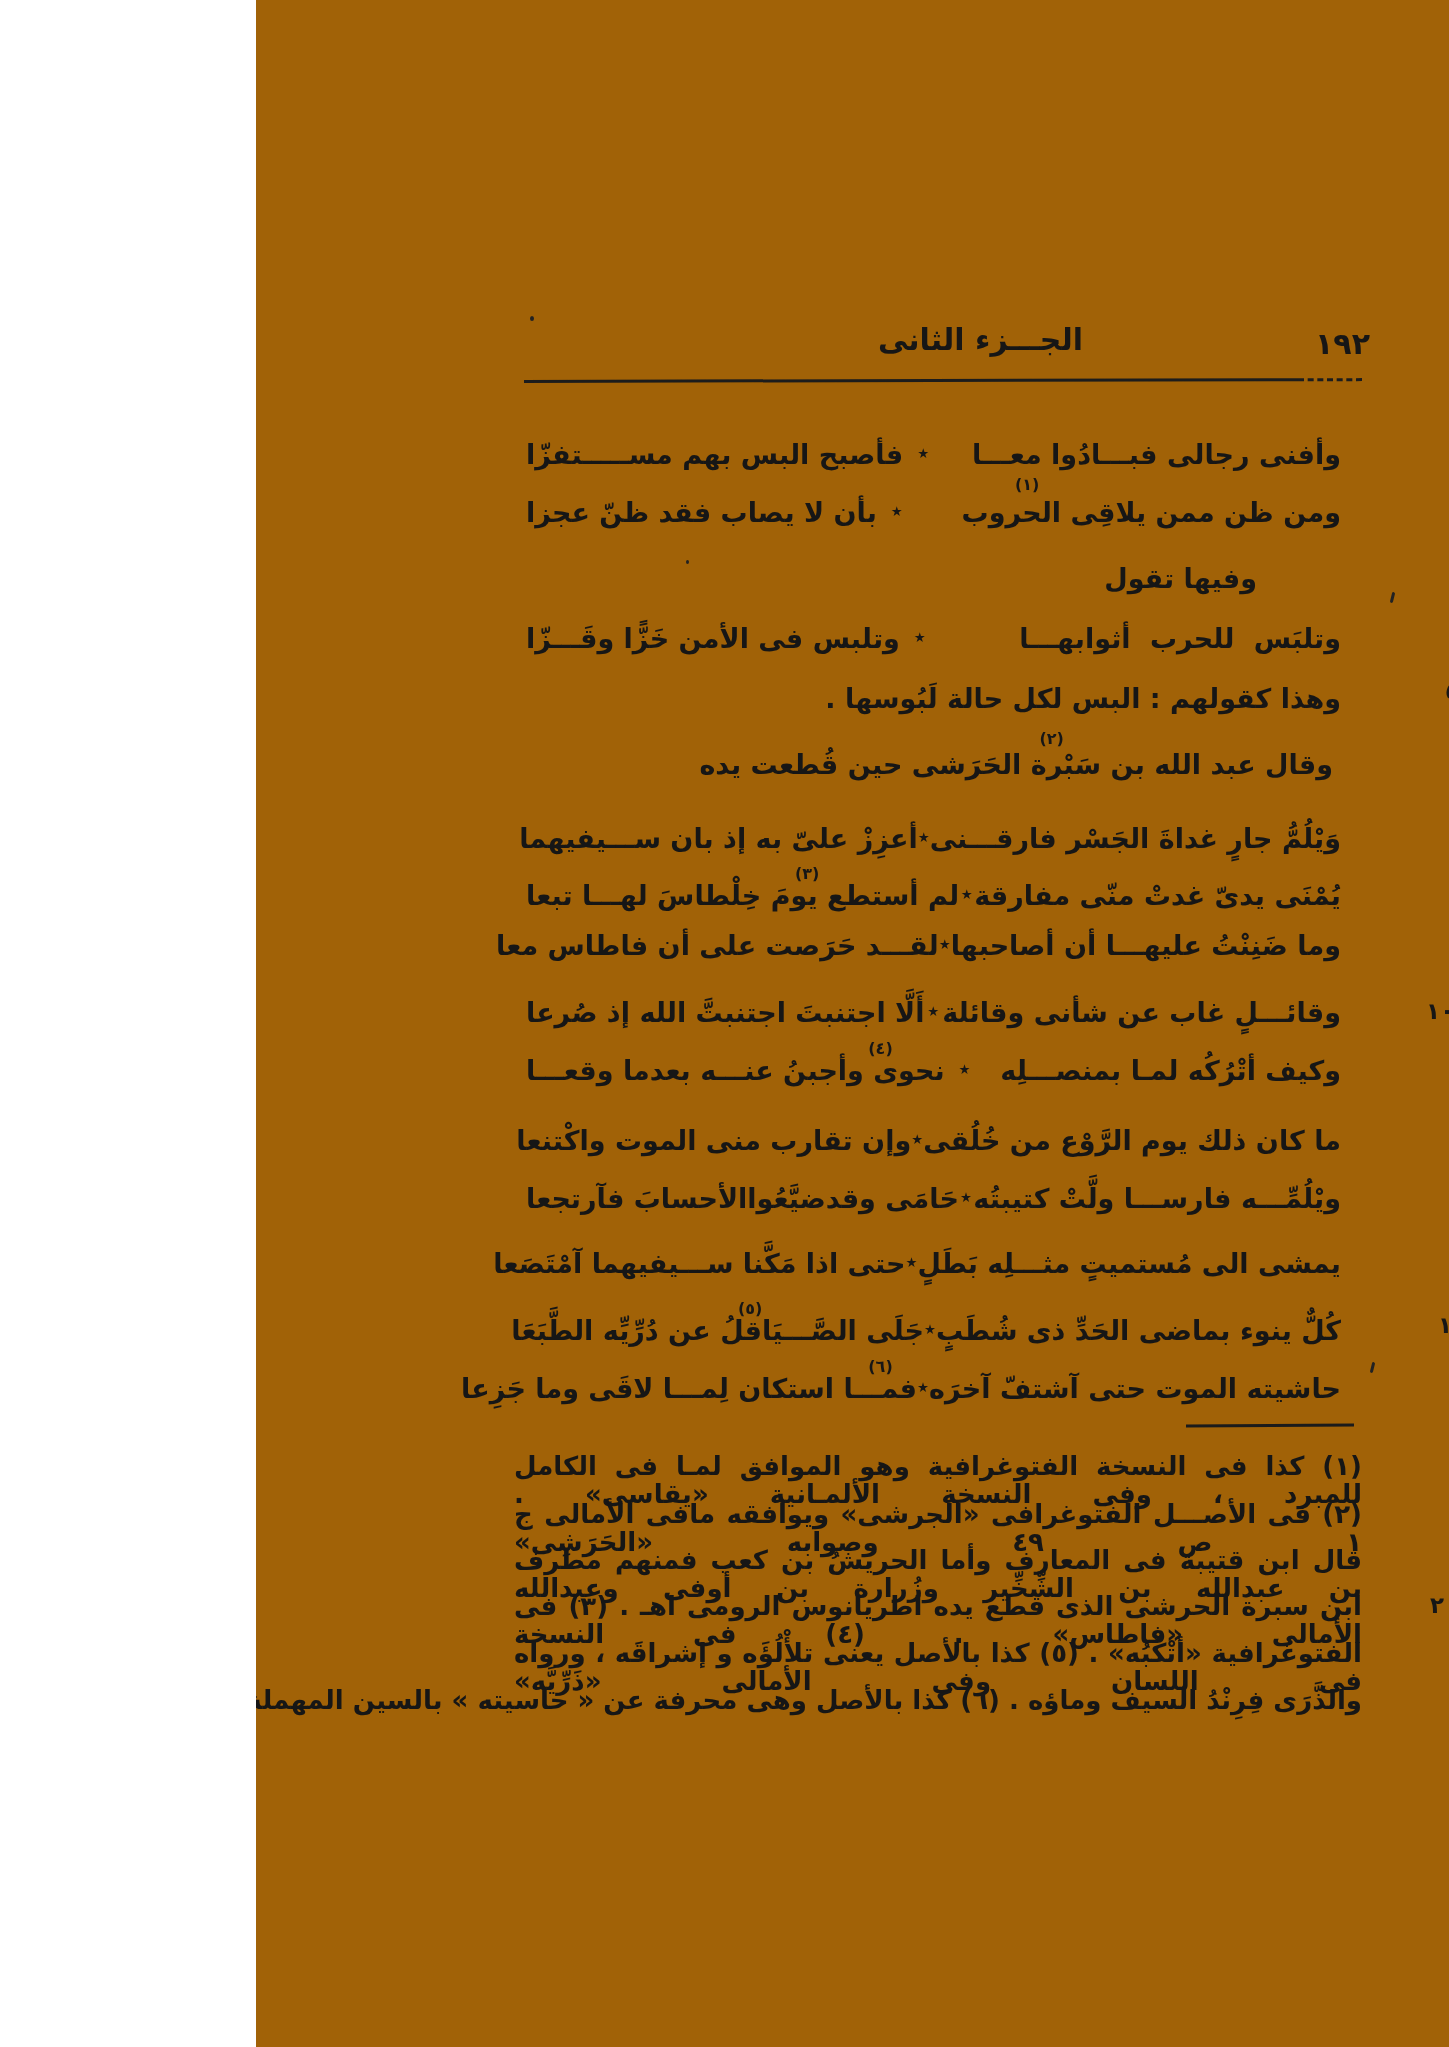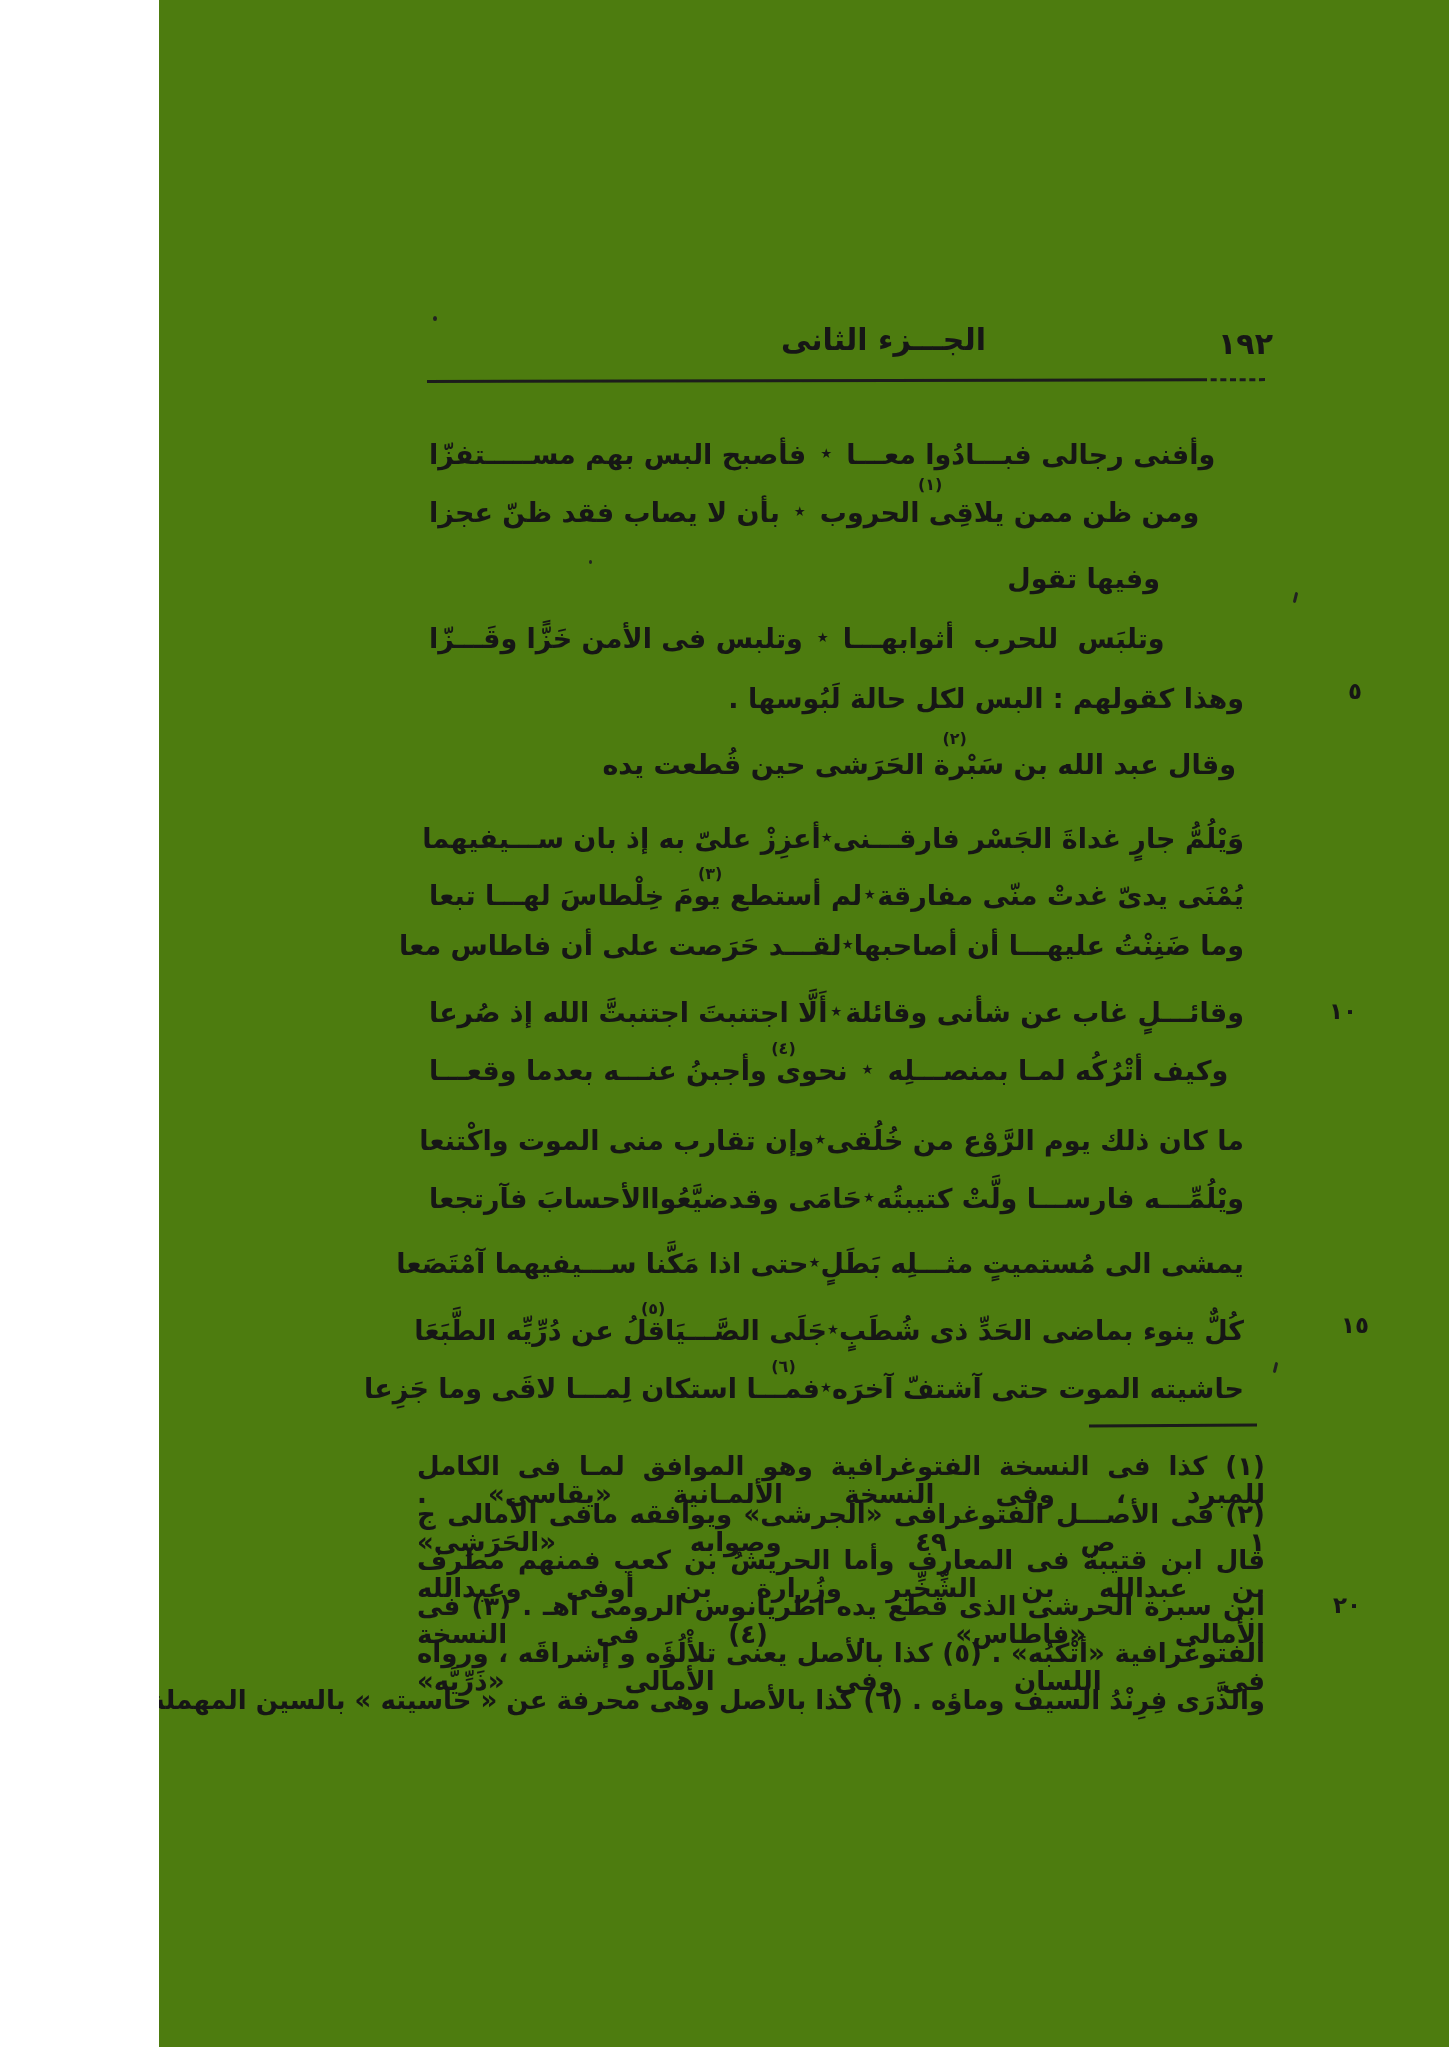--- a/index.html
+++ b/index.html
@@ -1,22 +1,22 @@
 <!DOCTYPE html>
 <html lang="ar" dir="rtl"><head>
 <meta charset="utf-8">
 <style>
   html, body {
     margin: 0; padding: 0;
     background: #ffffff;
   }
   .page {
     position: relative;
-    width: 1290px; height: 2047px;
-    background: #4d7c0f;
+    width: 1193px; height: 2047px;
+    background: #a16207;
     overflow: hidden;
     font-family: "DejaVu Sans", sans-serif;
     color: #161616;
     direction: rtl;
   }
 
   
   .hdr-title {
     position: absolute; top: 322px; left: 0; width: 1449px;
     text-align: center;
@@ -37,21 +37,21 @@
   .hdr-rule .solid { flex: 1;      border-top: 3px solid  #1c1c1c; }
 
   
   .vrow {
     position: absolute; left: 270px; width: 815px;
     display: flex; align-items: baseline;
     direction: rtl;
     font-size: 27px; font-weight: 700;
     line-height: 46px;
   }
-  .vrow .sadr { flex: 1.25; text-align: left; white-space: nowrap; }
+  .vrow .sadr { flex: 1.25; text-align: right; white-space: nowrap; }
   .vrow .ajz  { flex: 1;    text-align: center; white-space: nowrap; }
   .vrow .star { width: 40px; text-align: center; font-size: 22px; position: relative; top: -4px; }
 
   .notemark {
     position: absolute; top: -24px;
     font-size: 16px; font-weight: 700;
     white-space: nowrap;
   }
 
   

